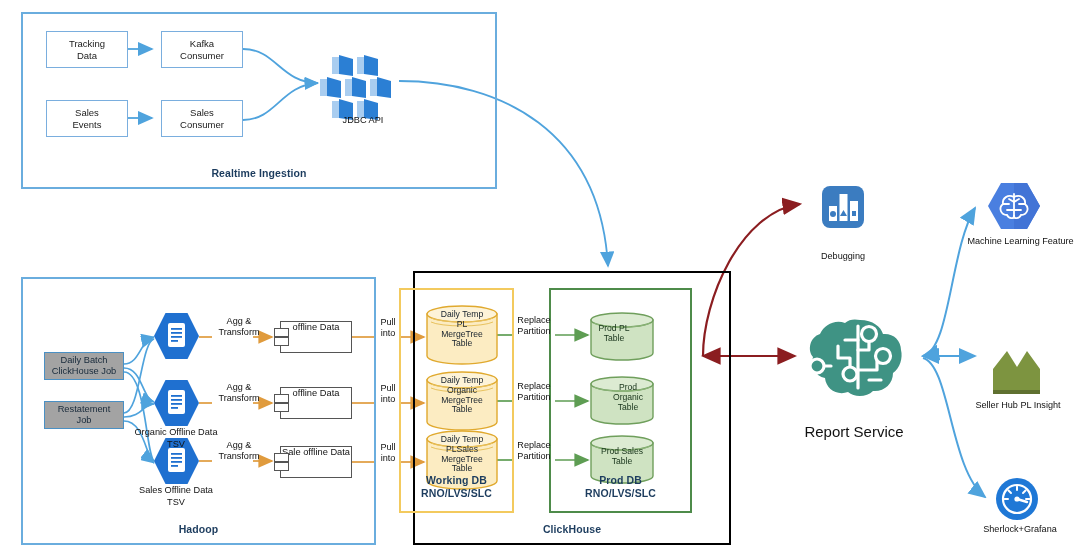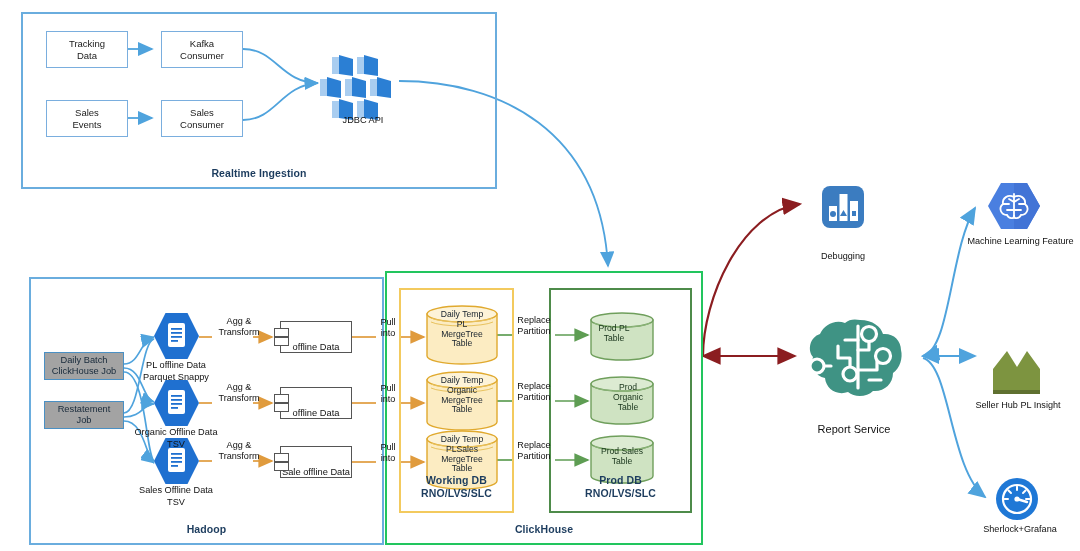--- a/index.html
+++ b/index.html
@@ -8,54 +8,54 @@
        font-family:"Liberation Sans","DejaVu Sans",sans-serif;}
   #stage{position:relative;width:1080px;height:551px;background:#fff;}
   svg.layer{position:absolute;left:0;top:0;width:1080px;height:551px;}
   .node{position:absolute;box-sizing:border-box;}
 
   
   .group{position:absolute;box-sizing:border-box;background:transparent;}
   .group-label{position:absolute;left:0;right:0;text-align:center;
                font-size:10.5px;font-weight:bold;color:#1c3c5e;letter-spacing:.1px;}
   .g-blue{border:2px solid #6aadde;}
-  .g-orange{border:2px solid #22c55e;}
+  .g-orange{border:2px solid #000000;margin-left:28px;}
   .g-yellow{border:2px solid #f3ca5e;}
   .g-green{border:2px solid #4e8b4a;}
 
   
   .boxplain{border:1.5px solid #7aaede;background:#fff;display:flex;
             align-items:center;justify-content:center;text-align:center;
             font-size:9.5px;color:#1a1a1a;line-height:1.22;}
   
   .boxjob{border:1.5px solid #4a90c4;background:#a3a3a3;display:flex;
           align-items:center;justify-content:center;text-align:center;
           font-size:9.3px;color:#17293a;line-height:1.22;}
 
   
-  .comp{border:1.6px solid #555;background:#fff;display:flex;align-items:flex-end;
+  .comp{border:1.6px solid #555;background:#fff;display:flex;align-items:flex-start;
         justify-content:center;text-align:center;font-size:9.3px;color:#111;}
   .comp .tab{position:absolute;width:13px;height:7px;border:1.5px solid #555;
              background:#fff;left:-7px;}
   .comp .tab.t1{top:6px;}
   .comp .tab.t2{bottom:6px;}
   .cap{position:absolute;left:50%;transform:translateX(-50%);
        text-align:center;font-size:9.2px;color:#111;line-height:1.25;white-space:nowrap;}
   .cap.wrapc{white-space:normal;}
 
   
   .cyltext{position:absolute;left:0;right:0;text-align:center;font-size:8.6px;
            color:#15202b;line-height:1.14;pointer-events:none;}
   .cyltext.green{color:#17331a;}
 
   
   .elabel{position:absolute;text-align:center;font-size:9.1px;color:#111;
           line-height:1.2;background:transparent;white-space:nowrap;}
 
-  .bigcap{position:absolute;text-align:center;font-size:11px;color:#111;
+  .bigcap{position:absolute;text-align:center;font-size:15px;color:#111;
           white-space:nowrap;}
   .smallcap{position:absolute;text-align:center;font-size:9.1px;color:#111;
             white-space:nowrap;}
 </style>
 </head>
 <body>
 
 <div id="stage">
 
   <svg class="layer" viewBox="0 0 1080 551" xmlns="http://www.w3.org/2000/svg">
@@ -322,21 +322,21 @@
       </g>
       <path d="M21,21 L31,24" stroke="#fff" stroke-width="2.4" stroke-linecap="round"></path>
       <circle cx="21" cy="21" r="2.6" fill="#fff"></circle>
     </g>
   </svg>
 
   <div class="group g-blue" style="left:21px;top:12px;width:476px;height:177px;">
     <div class="group-label" style="bottom:8px;">Realtime Ingestion</div>
   </div>
 
-  <div class="group g-blue" style="left:29px;top:277px;width:355px;height:268px;">
+  <div class="group g-blue" style="left:21px;top:277px;width:355px;height:268px;">
     <div class="group-label" style="bottom:8px;">Hadoop</div>
   </div>
 
   <div class="group g-orange" style="left:385px;top:271px;width:318px;height:274px;">
     <div class="group-label" style="bottom:8px;">ClickHouse</div>
   </div>
 
   <div class="group g-yellow" style="left:399px;top:288px;width:115px;height:225px;">
     <div class="group-label" style="bottom:25px;">Working DB</div>
     <div class="group-label" style="bottom:12px;">RNO/LVS/SLC</div>
@@ -372,24 +372,20 @@
   <div class="node boxjob" style="left:44px;top:352px;width:80px;height:28px;">
     <div><span>Daily Batch</span><br>
          <span>ClickHouse Job</span></div>
   </div>
 
   <div class="node boxjob" style="left:44px;top:401px;width:80px;height:28px;">
     <div><span>Restatement</span><br>
          <span>Job</span></div>
   </div>
 
-  <div class="cap wrapc" style="left:176px;top:360px;width:110px;">
-    <span>PL offline Data</span><br>
-    <span>Parquet Snappy</span>
-  </div>
   <div class="cap wrapc" style="left:176px;top:427px;width:130px;">
     <span>Organic Offline Data</span><br>
     <span>TSV</span>
   </div>
   <div class="cap wrapc" style="left:176px;top:485px;width:120px;">
     <span>Sales Offline Data</span><br>
     <span>TSV</span>
   </div>
 
   <div class="elabel" style="left:205px;top:316px;width:68px;">

